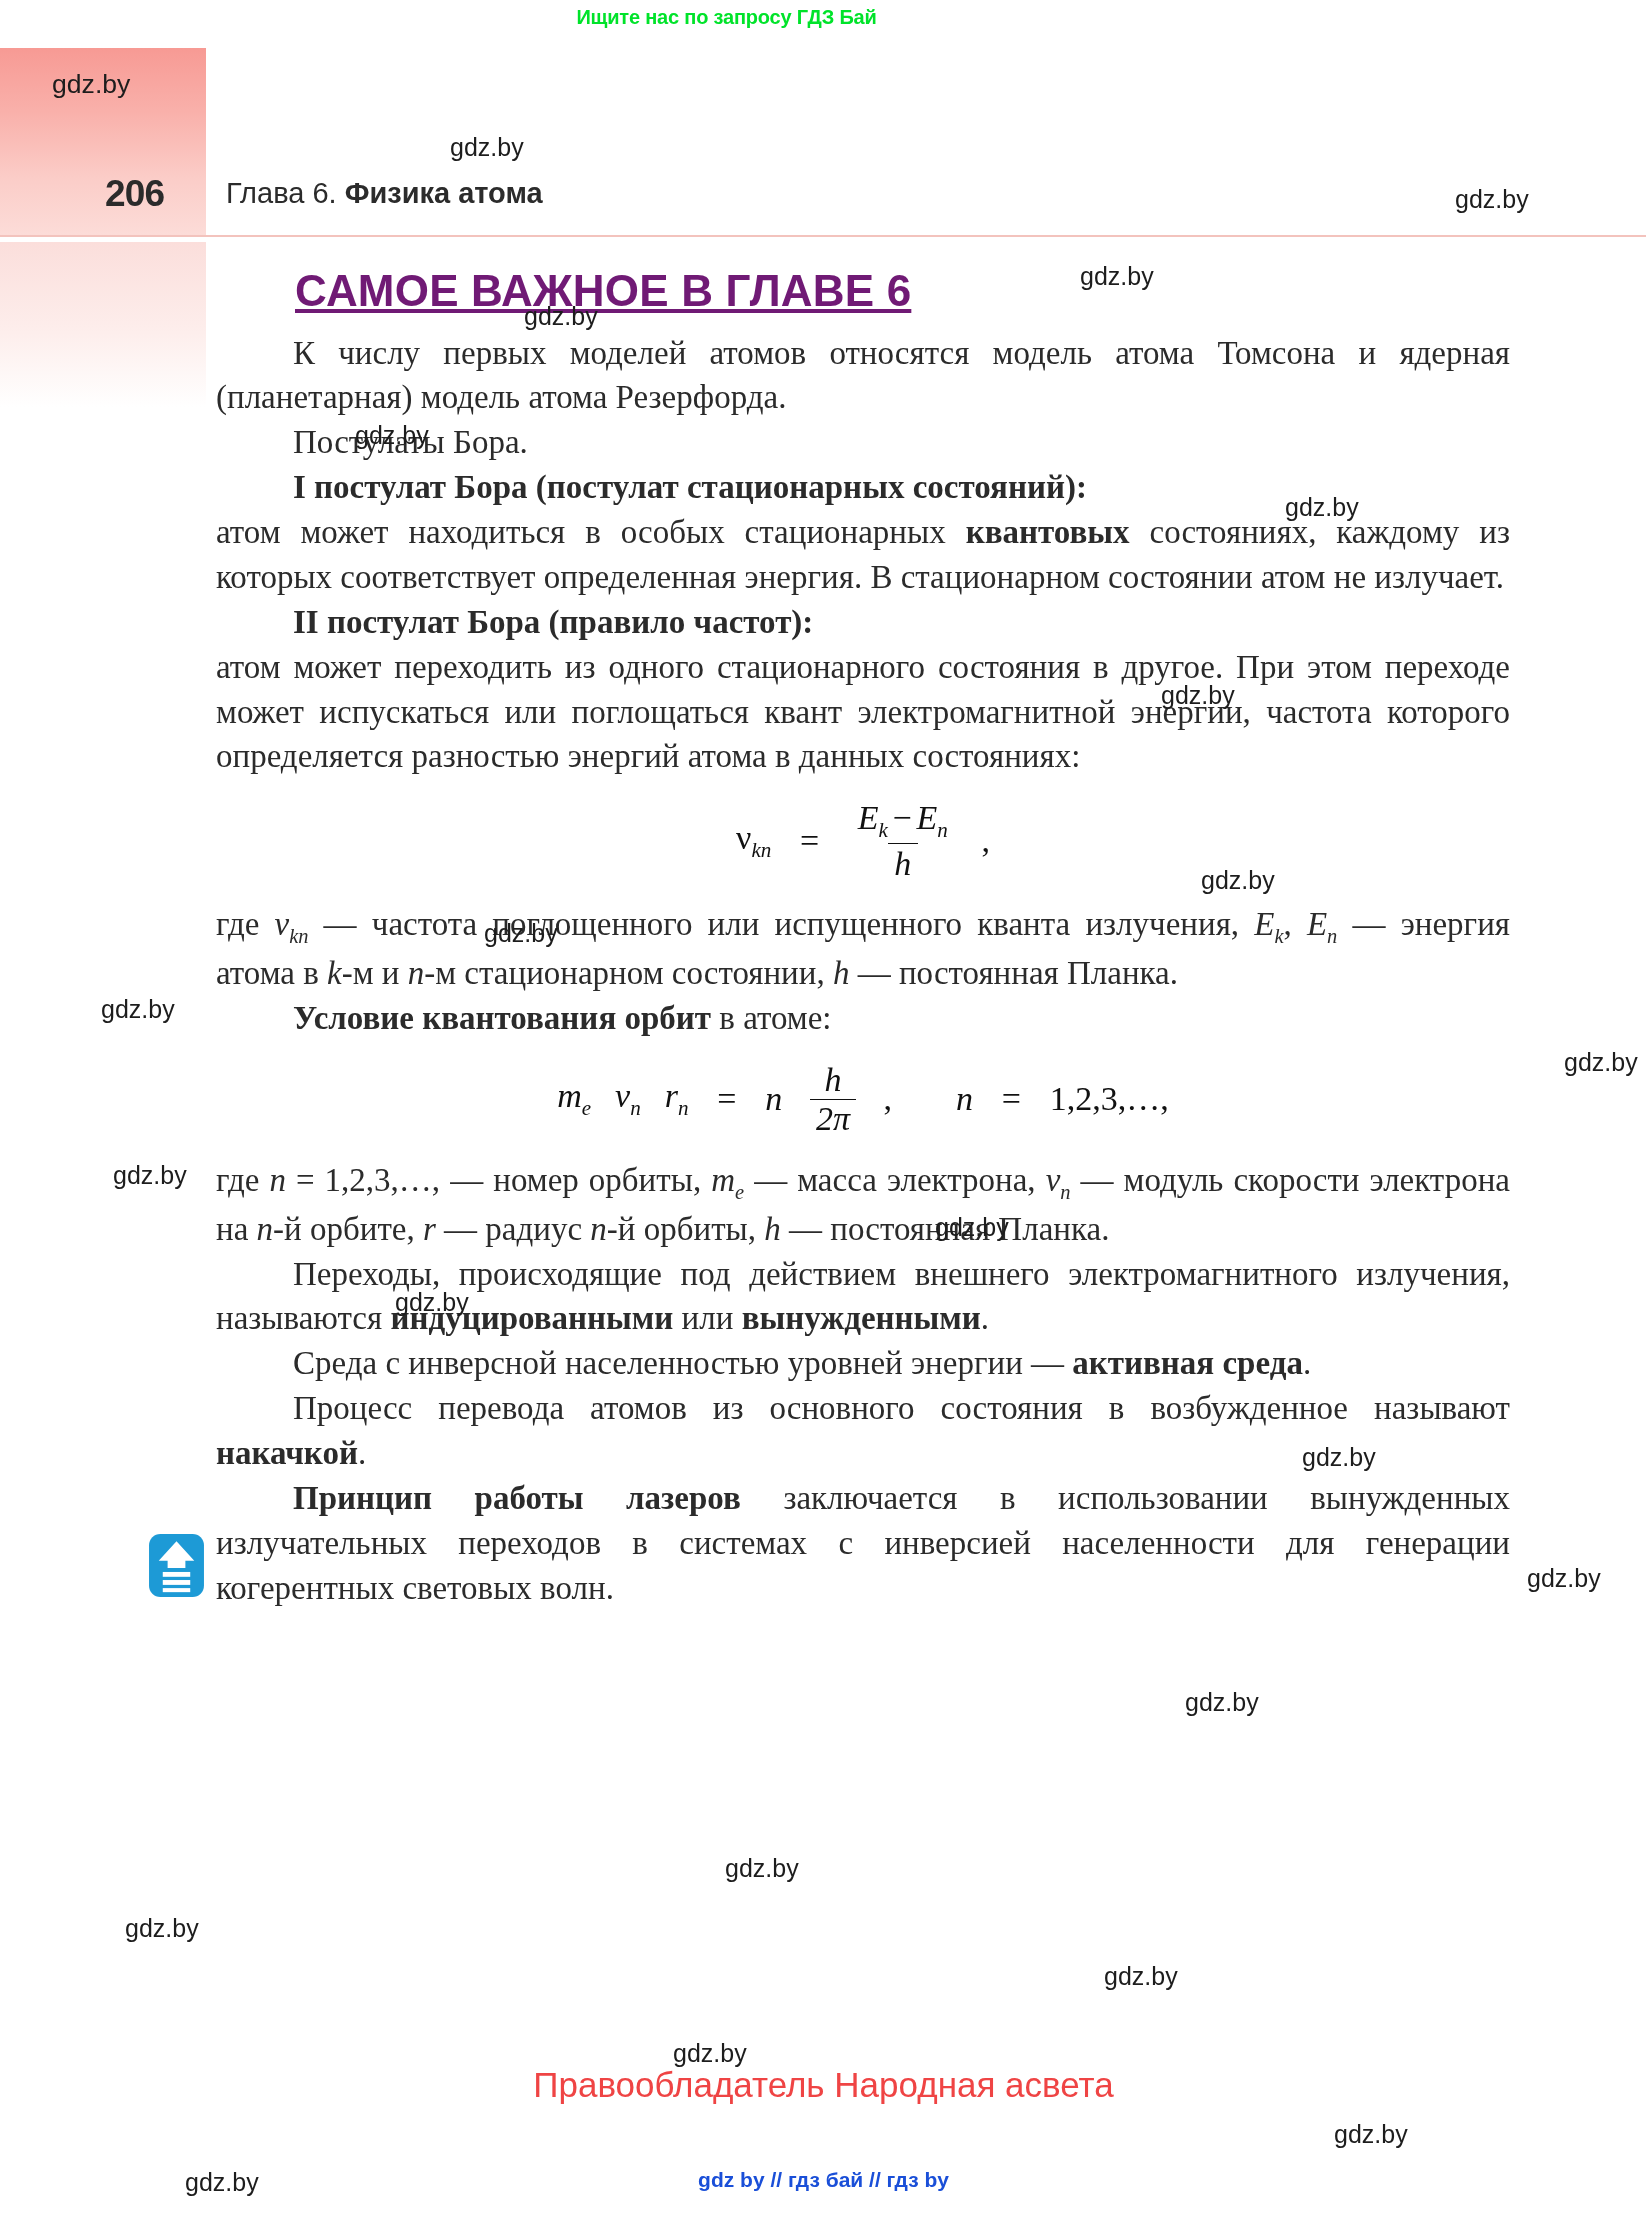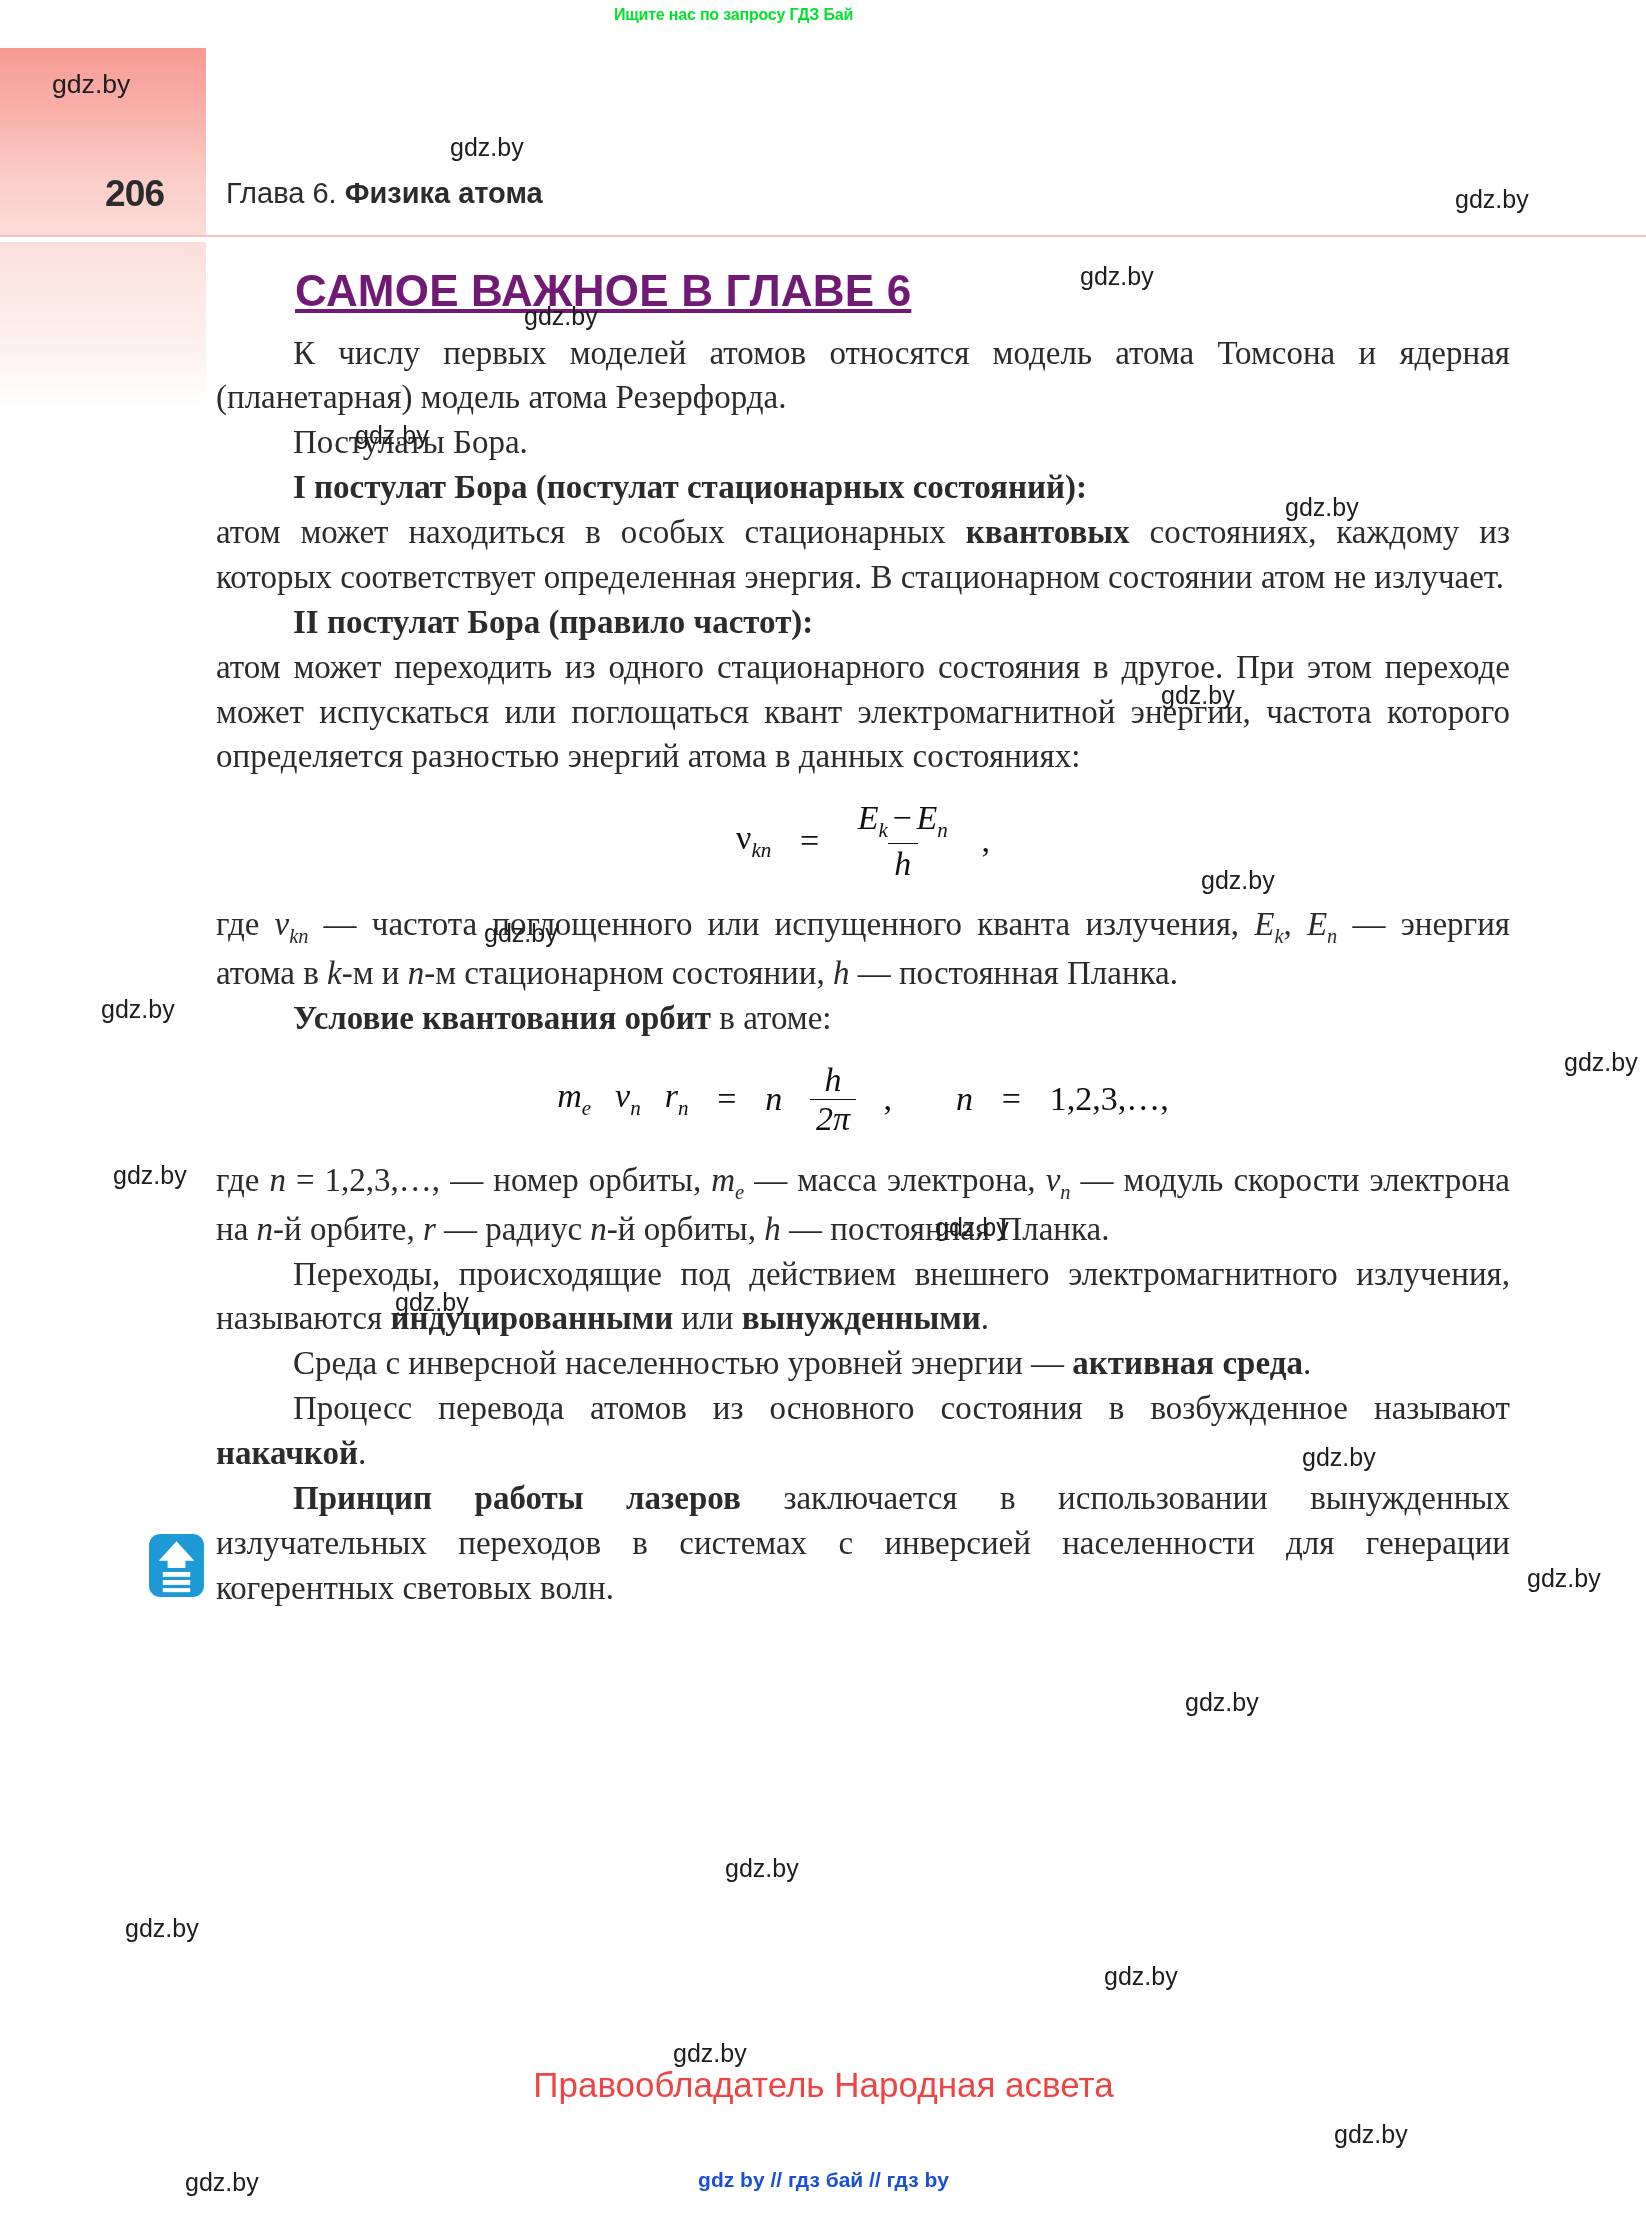--- a/index.html
+++ b/index.html
@@ -12,26 +12,26 @@
     height: 2216px;
     position: relative;
     overflow: hidden;
     font-family: "Liberation Serif", serif;
   }
 
   
   .top-banner {
     position: absolute;
     top: 6.4px;
-    left: 15px;
+    left: 8px;
     width: 1437px;
     text-align: center;
     font-family: "Liberation Sans", sans-serif;
     font-weight: bold;
-    font-size: 16px;
+    font-size: 20px;
     color: #00e32a;
     letter-spacing: -0.2px;
     white-space: nowrap;
   }
 
   
   .pink-block-top {
     position: absolute;
     left: 0;
     top: 48px;

